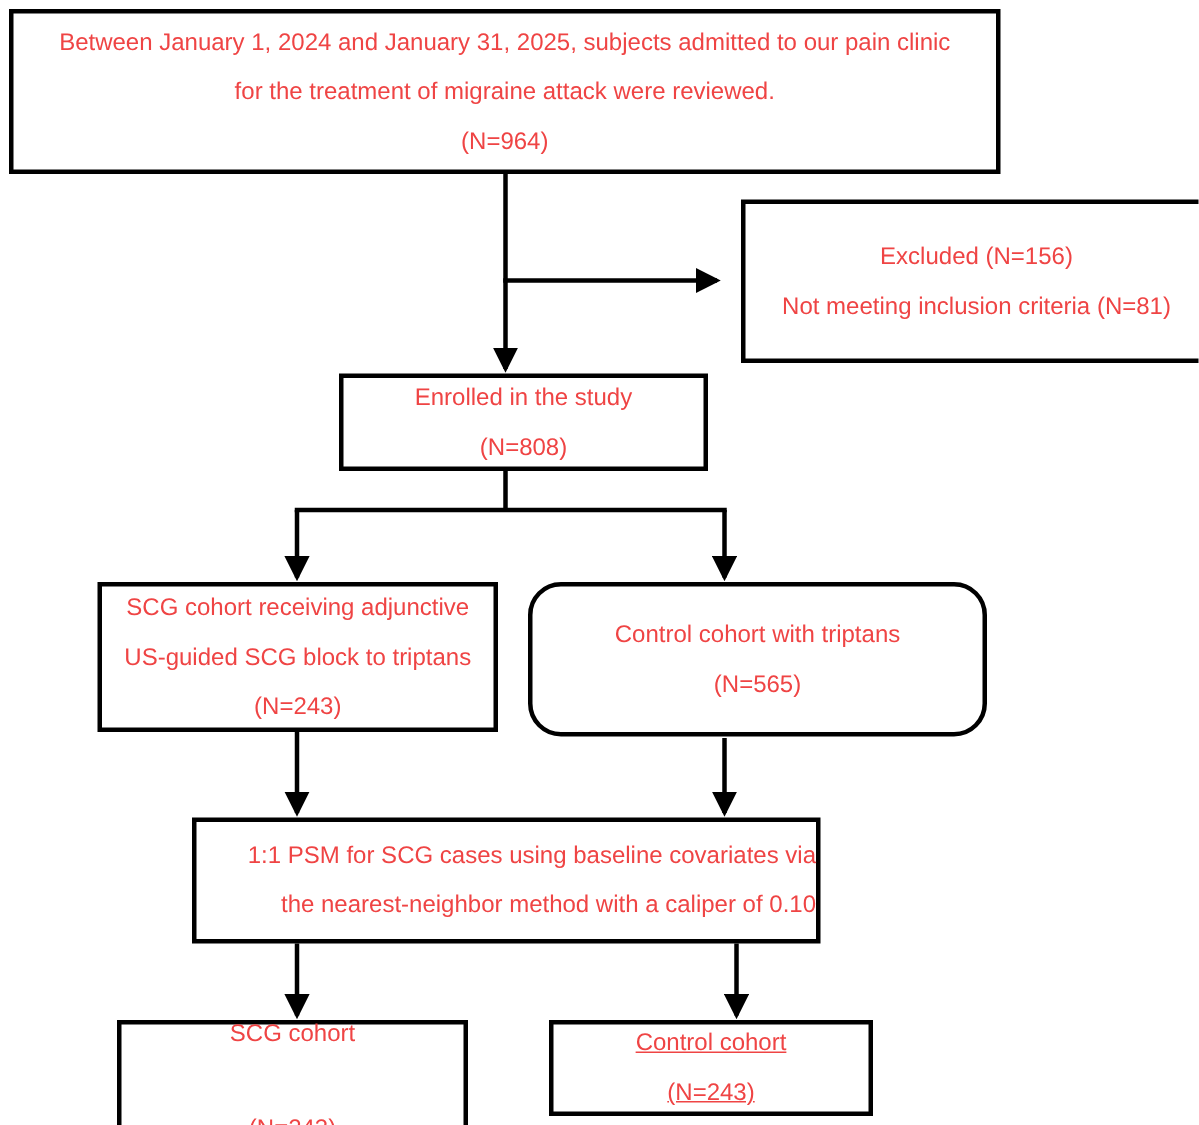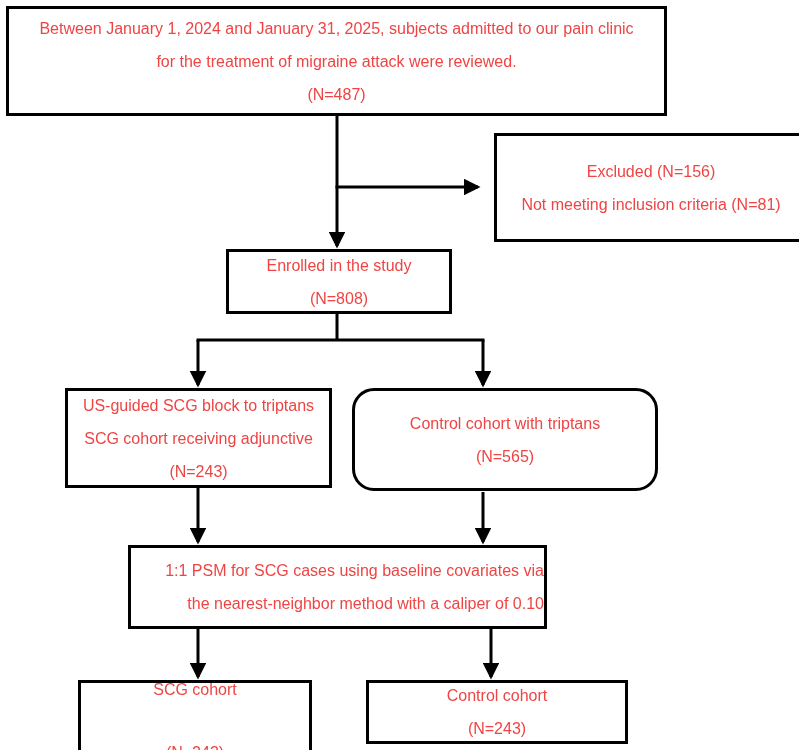--- a/index.html
+++ b/index.html
@@ -67,52 +67,52 @@
     <path d="M483 492 V542" stroke="#000000" stroke-width="3" fill="none" marker-end="url(#arrowhead)"></path>
 
     <path d="M198 628 V677" stroke="#000000" stroke-width="3" fill="none" marker-end="url(#arrowhead)"></path>
 
     <path d="M491 628 V677" stroke="#000000" stroke-width="3" fill="none" marker-end="url(#arrowhead)"></path>
   </svg>
 
   <div class="box" style="left:6px; top:6px; width:661px; height:110px;">
     <div class="ln">Between January 1, 2024 and January 31, 2025, subjects admitted to our pain clinic</div>
     <div class="ln">for the treatment of migraine attack were reviewed.</div>
-    <div class="ln">(N=487)</div>
+    <div class="ln">(N=964)</div>
   </div>
 
   <div class="box" style="left:482px; top:133px; width:314px; height:109px;margin-left:12px;">
     <div class="ln">Excluded (N=156)</div>
     <div class="ln">Not meeting inclusion criteria (N=81)</div>
   </div>
 
-  <div class="box" style="left:226px; top:249px; width:226px; height:65px;">
+  <div class="box" style="left:226px; top:249px; width:246px; height:65px;">
     <div class="ln">Enrolled in the study</div>
     <div class="ln">(N=808)</div>
   </div>
 
   <div class="box" style="left:65px; top:388px; width:267px; height:100px;">
+    <div class="ln">SCG cohort receiving adjunctive</div>
     <div class="ln">US-guided SCG block to triptans</div>
-    <div class="ln">SCG cohort receiving adjunctive</div>
     <div class="ln">(N=243)</div>
   </div>
 
   <div class="box" style="left:352px; top:388px; width:306px; height:103px;border-radius:22px;">
     <div class="ln">Control cohort with triptans</div>
     <div class="ln">(N=565)</div>
   </div>
 
   <div class="box" style="left:128px; top:545px; width:419px; height:84px;align-items:flex-end;">
     <div class="ln">1:1 PSM for SCG cases using baseline covariates via</div>
     <div class="ln">the nearest-neighbor method with a caliper of 0.10</div>
   </div>
 
   <div class="box" style="left:78px; top:680px; width:234px; height:81px;gap:30px;">
     <div class="ln">SCG cohort</div>
     <div class="ln">(N=243)</div>
   </div>
 
-  <div class="box" style="left:366px; top:680px; width:262px; height:64px;">
+  <div class="box" style="left:366px; top:680px; width:216px; height:64px;text-decoration:underline;">
     <div class="ln">Control cohort</div>
     <div class="ln">(N=243)</div>
   </div>
 
 </div>
 
 </body></html>

